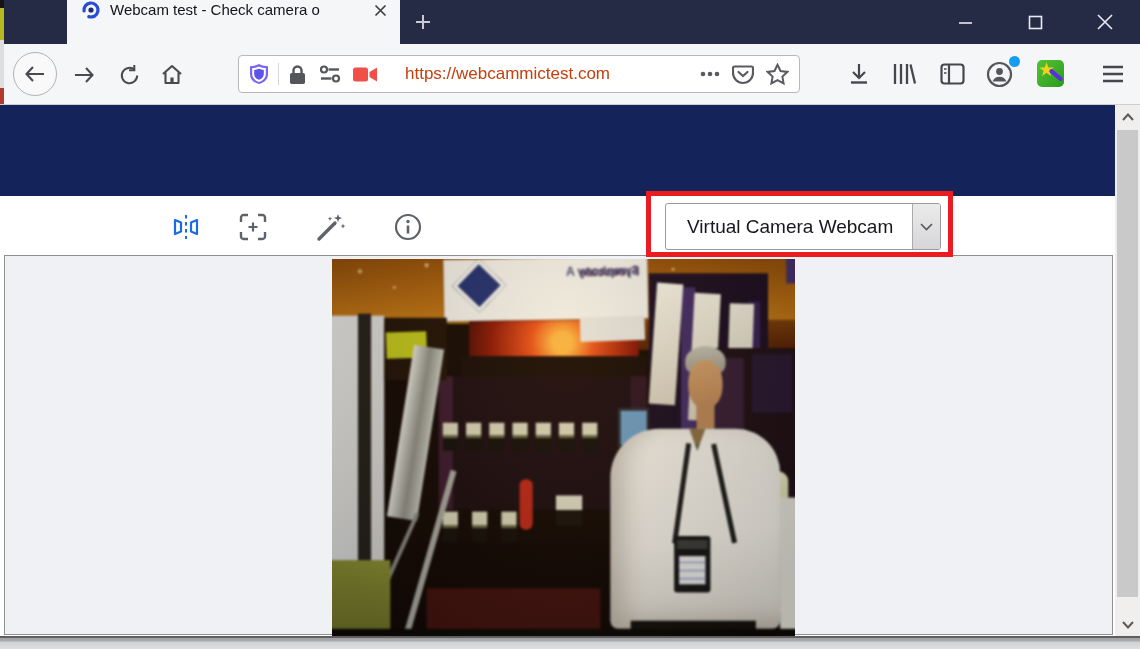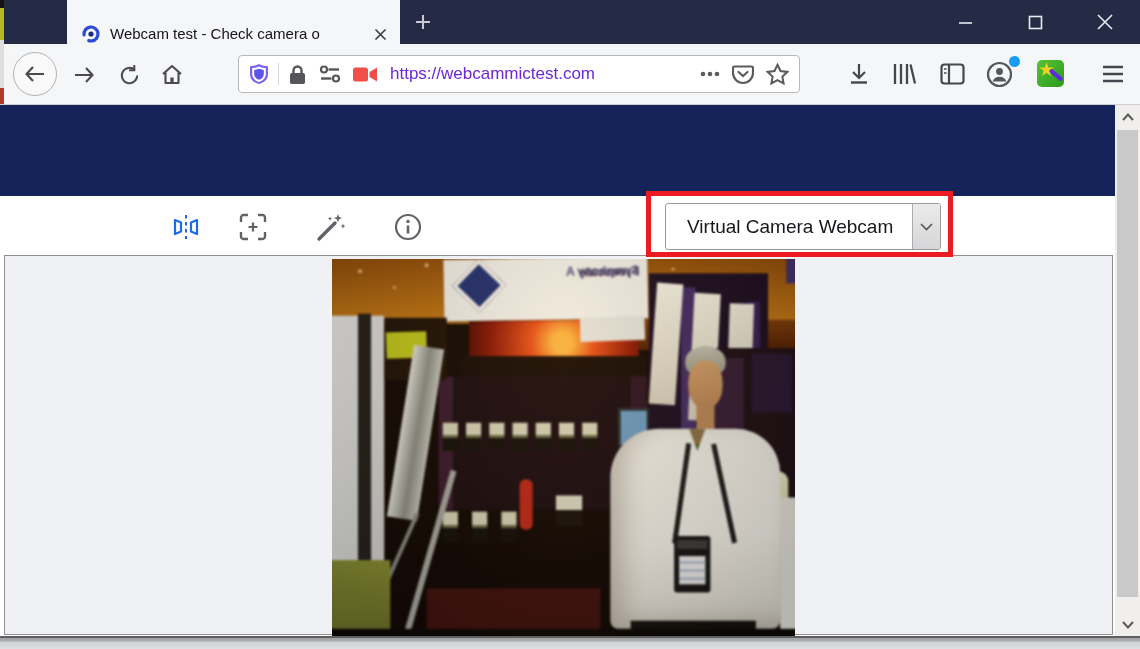--- a/index.html
+++ b/index.html
@@ -5,35 +5,35 @@
   html,body{margin:0;padding:0;background:#888;}
   .stage{position:relative;width:1140px;height:649px;overflow:hidden;
     font-family:"Liberation Sans",sans-serif;background:#fff;
     -webkit-font-smoothing:antialiased;}
   .abs{position:absolute;}
 
   
   .titlebar{left:0;top:0;width:1140px;height:44px;background:var(--titlebar-navy,#252b44);border-bottom:1px solid #181c2d;}
   .edge-sliver{left:0;top:0;width:4px;height:104px;z-index:40;}
   .edge-sliver div{width:4px;}
-  .tab{left:67px;top:0;width:333px;height:44px;background:#f5f6f7;display:flex;align-items:flex-end;}
+  .tab{left:67px;top:0;width:333px;height:44px;background:#f5f6f7;display:flex;align-items:flex-start;}
   .favicon{margin-left:14px;flex:0 0 auto;}
   .tab-title{flex:1;margin-left:9px;font-size:15px;color:#15141a;white-space:nowrap;overflow:hidden;position:relative;height:20px;line-height:20px;}
   .tab-title .fade{position:absolute;right:0;top:0;width:46px;height:100%;background:linear-gradient(90deg,rgba(245,246,247,0),#f5f6f7 75%);}
   .tab-close{flex:0 0 auto;margin:0 10px 0 4px;width:20px;height:20px;display:flex;align-items:center;justify-content:center;}
   .newtab{left:408px;top:8px;width:30px;height:28px;display:flex;align-items:center;justify-content:center;}
   .wctl{top:8px;width:30px;height:28px;display:flex;align-items:center;justify-content:center;}
 
   
   .toolbar{left:0;top:44px;width:1140px;height:61px;background:#f5f6f7;border-bottom:1px solid #cfcfd2;box-sizing:border-box;}
   .navbtn{top:59px;width:32px;height:32px;display:flex;align-items:center;justify-content:center;}
   .backbtn{left:13px;top:52px;width:44px;height:44px;border:1px solid #b3b3b6;border-radius:50%;background:#f9f9fa;display:flex;align-items:center;justify-content:center;box-sizing:border-box;}
   .urlbar{left:238px;top:55px;width:562px;height:38px;background:#fff;border:1px solid #b8b8ba;border-radius:4px;box-sizing:border-box;display:flex;align-items:center;padding:0 10px;}
   .sep{width:1px;height:22px;background:#d7d7d9;margin:0 9px;}
-  .url-text{margin-left:12px;font-size:17px;color:#6d28d9;}
+  .url-text{margin-left:27px;font-size:17px;color:#c2410c;}
   .spacer{flex:1;}
   .bar-ic{margin-left:12px;display:flex;align-items:center;}
   .tb-ic{top:60px;width:28px;height:28px;display:flex;align-items:center;justify-content:center;}
   .acct-dot{left:1009px;top:56px;width:11px;height:11px;border-radius:50%;background:var(--notification-blue,#169df2);z-index:5;}
   .ext-btn{left:1037px;top:60px;width:27px;height:27px;border-radius:5px;background:linear-gradient(135deg,#52c437,#2c9a1c);position:absolute;overflow:hidden;}
   .ext-star{position:absolute;left:1px;top:-2px;font-size:19px;color:#f5d01e;}
   .ext-wand{position:absolute;left:11px;top:13px;width:16px;height:4px;background:#5a2ee0;border-radius:2px;transform:rotate(40deg);}
 
   
   .siteheader{left:0;top:105px;width:1115px;height:91px;background:var(--header-navy,#14235a);}

